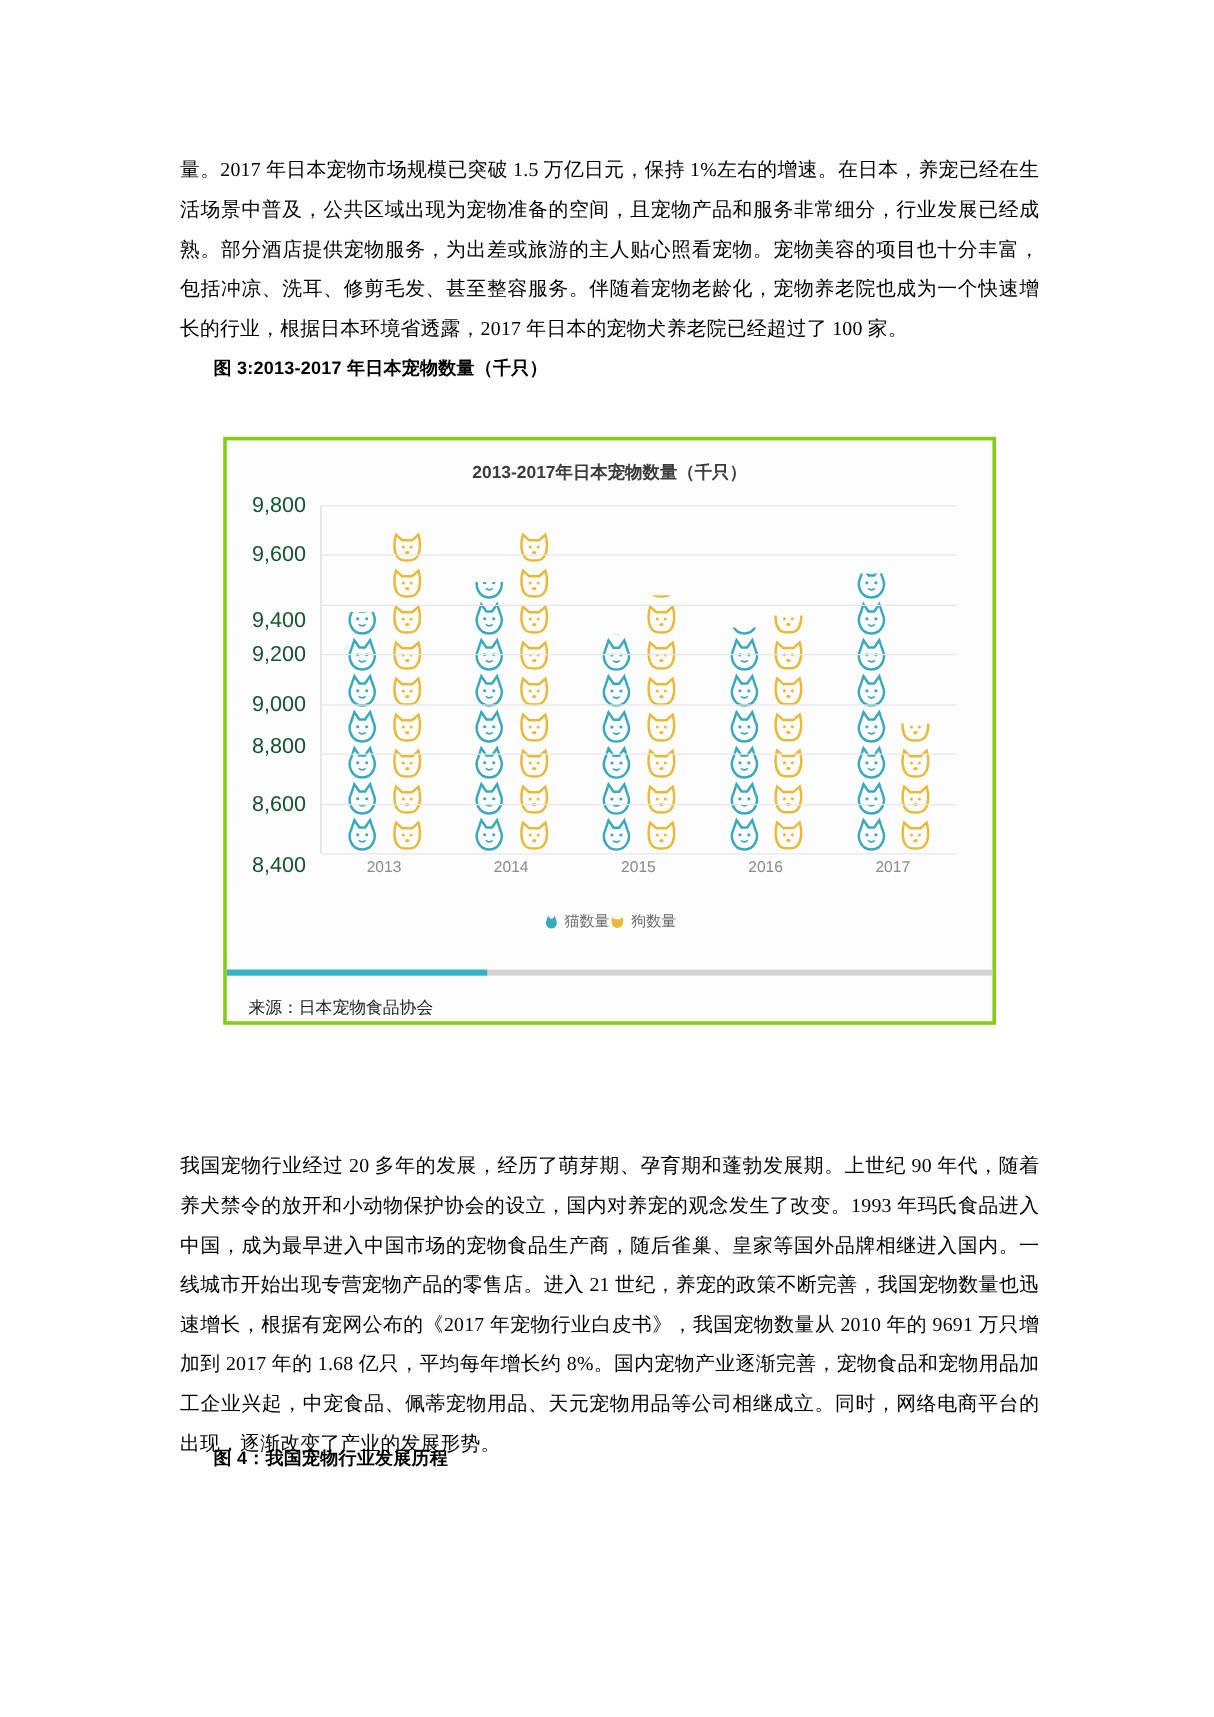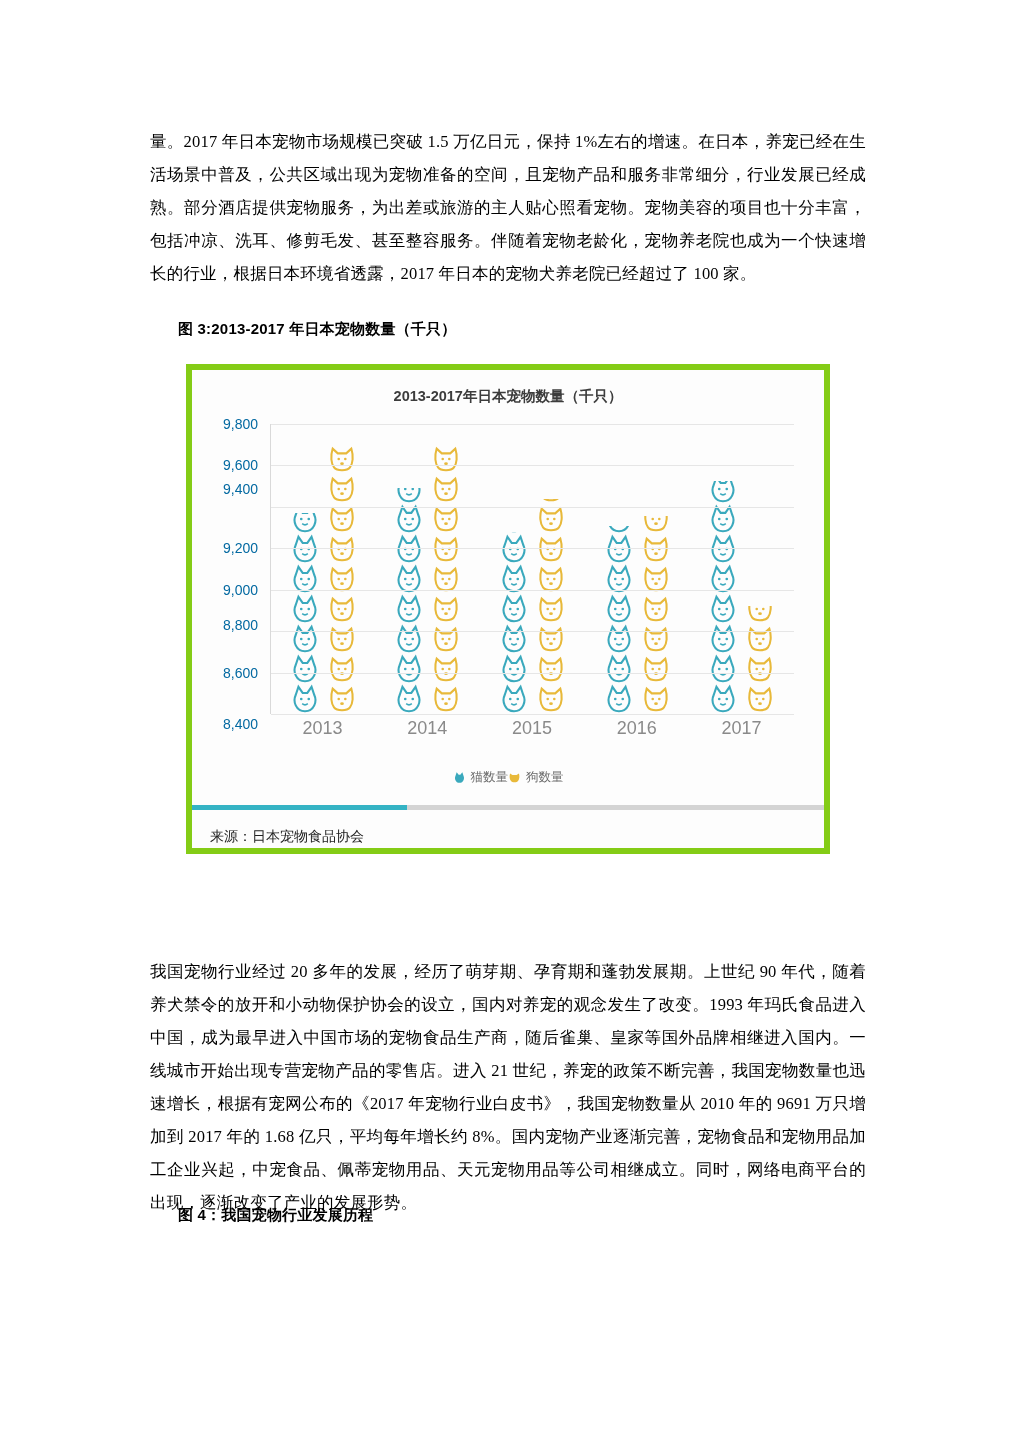--- a/index.html
+++ b/index.html
@@ -36,21 +36,21 @@
   #para-mid { top: 938px; }
 
   .fig-caption {
     position: absolute;
     left: 178px;
     font-size: 15px;
     font-weight: bold;
     font-family: "Liberation Sans", sans-serif;
     letter-spacing: 0.2px;
   }
-  #fig3-caption { top: 320px; }
+  #fig3-caption { top: 298px; }
   #fig4-caption { top: 1186px; margin-top: 20px; }
 
   .section-title {
     position: absolute;
     left: 0;
     width: 1012px;
     top: 890px;
     text-align: center;
     font-size: 17px;
     font-weight: bold;
@@ -59,21 +59,21 @@
   }
 
   
   .chart-card {
     position: absolute;
     left: 186px;
     top: 364px;
     width: 644px;
     height: 490px;
     background: #fdfdfd;
-    border: 6px solid #84cc16;
+    border: 3px solid #84cc16;
     box-sizing: border-box;
   }
   .chart-title {
     text-align: center;
     font-family: "Liberation Sans", sans-serif;
     font-weight: bold;
     font-size: 14.5px;
     color: #3c3c3c;
     margin-top: 17px;
   }
@@ -87,22 +87,22 @@
     left: 0;
     top: 0;
     width: 52px;
     height: 290px;
   }
   .y-tick {
     position: absolute;
     right: 8px;
     transform: translateY(-50%);
     font-family: "Liberation Sans", sans-serif;
-    font-size: 14px;
-    color: #0369a1;
+    font-size: 18px;
+    color: #14532d;
     white-space: nowrap;
   }
   .plot-area {
     position: absolute;
     left: 56px;
     right: 0;
     top: 0;
     height: 290px;
     border-left: 1px solid #d9d9d9;
   }
@@ -146,21 +146,21 @@
   .x-axis {
     position: relative;
     margin: 4px 30px 0 78px;
     display: flex;
     justify-content: space-around;
   }
   .x-tick {
     width: 17%;
     text-align: center;
     font-family: "Liberation Sans", sans-serif;
-    font-size: 18px;
+    font-size: 13px;
     color: #8a8a8a;
   }
   .legend {
     margin-top: 30px;
     display: flex;
     justify-content: center;
     font-family: "Liberation Sans", sans-serif;
     font-size: 12.5px;
     color: #6b6b6b;
   }
@@ -202,21 +202,21 @@
 
   <div class="fig-caption" id="fig3-caption">图 3:2013-2017 年日本宠物数量（千只）</div>
 
   <div class="chart-card">
     <div class="chart-title">2013-2017年日本宠物数量（千只）</div>
 
     <div class="plot-wrap">
       <div class="y-axis">
           <div class="y-tick" style="top: 0px;">9,800</div>
           <div class="y-tick" style="top: 41.4286px;">9,600</div>
-          <div class="y-tick" style="top: 65px;">9,400</div>
+          <div class="y-tick" style="top: 96px;">9,400</div>
           <div class="y-tick" style="top: 124.286px;">9,200</div>
           <div class="y-tick" style="top: 165.714px;">9,000</div>
           <div class="y-tick" style="top: 201px; margin-left: 23px;">8,800</div>
           <div class="y-tick" style="top: 248.571px;">8,600</div>
           <div class="y-tick" style="top: 300px;">8,400</div>
         </div>
       <div class="plot-area">
         <div class="groups">
             <div class="group">
               <div class="bar" style="height: 201.343px;">

